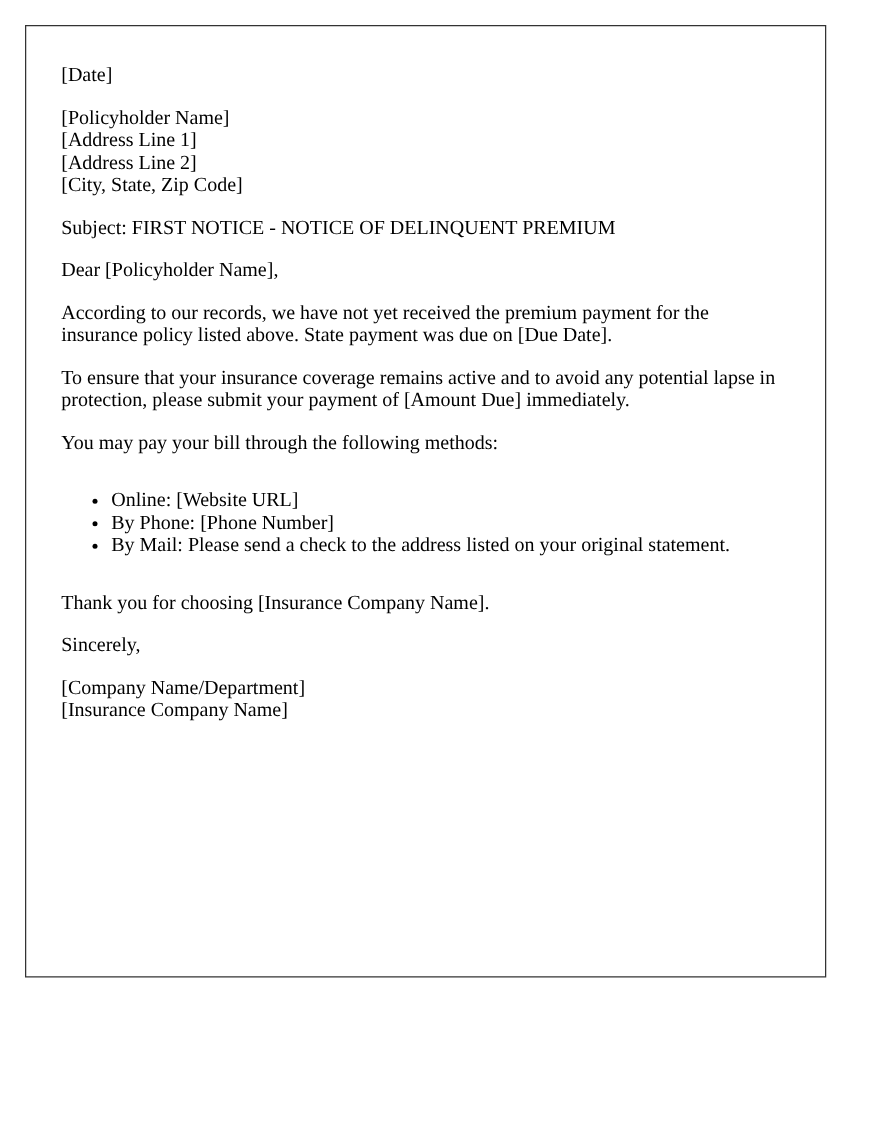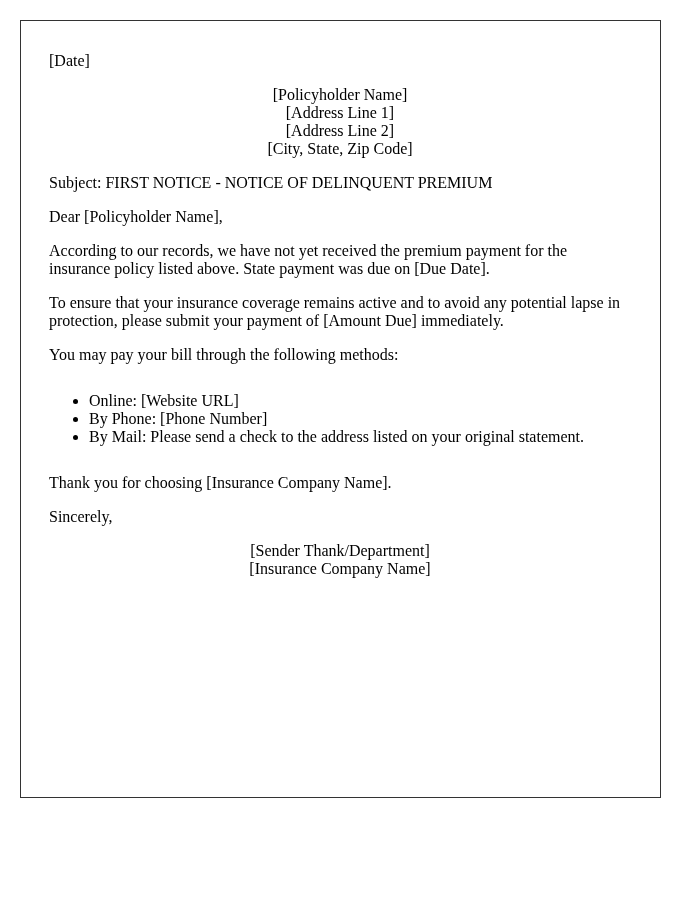--- a/index.html
+++ b/index.html
@@ -5,25 +5,25 @@
     html, body { margin: 0; padding: 0; background: #ffffff; }
     body {
       width: 700px; height: 900px;
       font-family: "Liberation Serif", "DejaVu Serif", serif;
       font-size: 16px; line-height: 18px; color: #000;
     }
     .letter {
       position: absolute; left: 20px; top: 20px;
       width: 582px; height: 722px;
       border: 1px solid #333;
-      padding: 20px 29px 34px 28px;
+      padding: 20px 29px 18px 28px;
     }
     p { margin: 16px 0; }
     .first { margin-top: 11px; }
-    .line { display: block; text-align: center; }
+    .line { display: block; }
     .subject { font-weight: normal; }
     ul { margin: 28px 0; padding-left: 40px; }
     li { margin: 0; }
   </style>
 </head>
 <body>
 
 <div class="letter">
   <p class="first">[Date]</p>
   <p>
@@ -38,16 +38,16 @@
   <p>To ensure that your insurance coverage remains active and to avoid any potential lapse in protection, please submit your payment of [Amount Due] immediately.</p>
   <p>You may pay your bill through the following methods:</p>
   <ul>
     <li>Online: [Website URL]</li>
     <li>By Phone: [Phone Number]</li>
     <li>By Mail: Please send a check to the address listed on your original statement.</li>
   </ul>
   <p>Thank you for choosing [Insurance Company Name].</p>
   <p>Sincerely,</p>
   <p>
-    <span class="line">[Sender Thank/Department]</span>
+    <span class="line">[Company Name/Department]</span>
     <span class="line">[Insurance Company Name]</span>
   </p>
 </div>
 
 </body></html>

